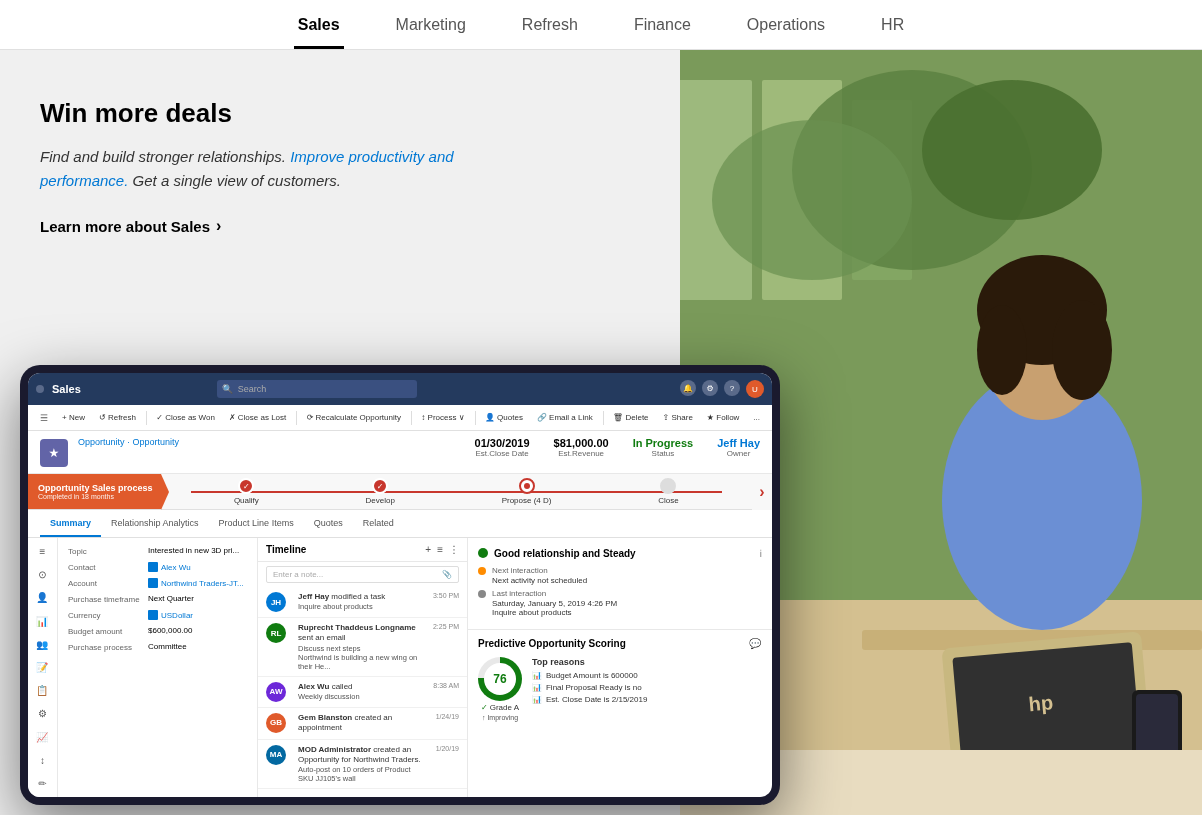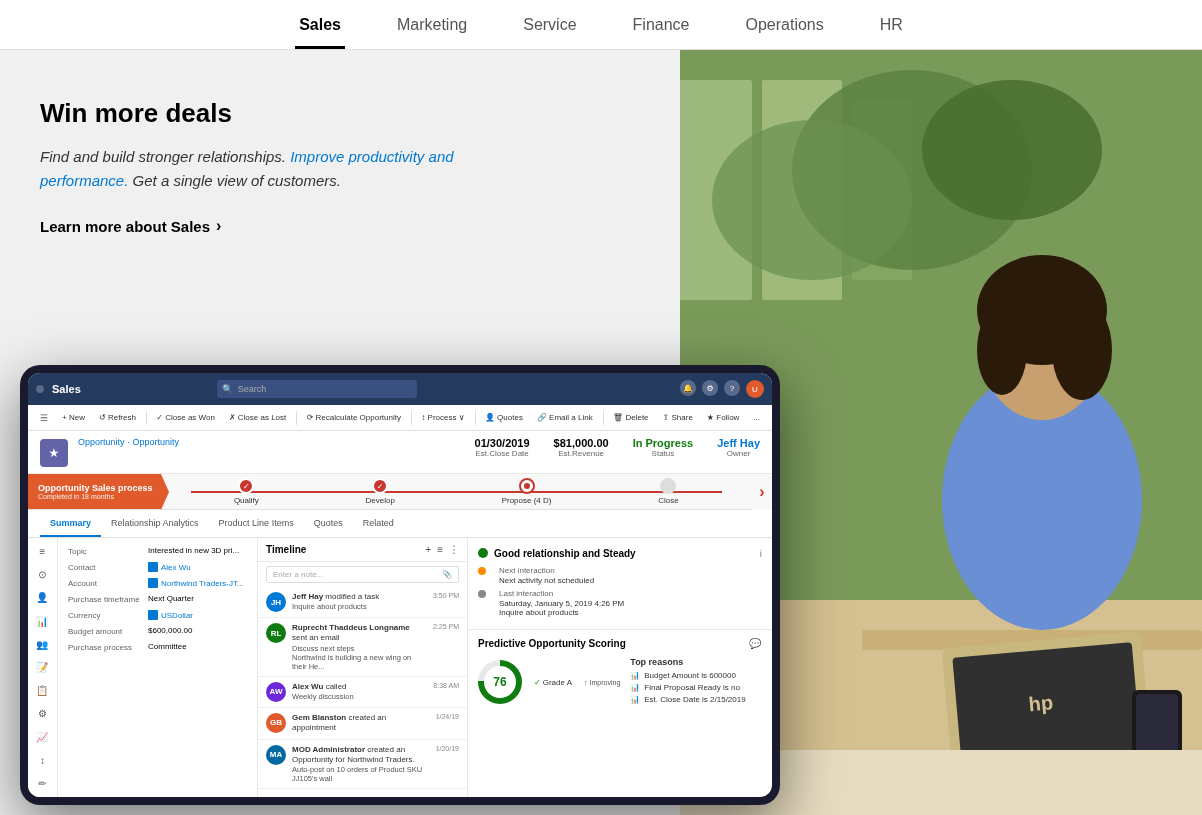--- a/index.html
+++ b/index.html
@@ -480,21 +480,21 @@
       align-items: center;
       justify-content: space-between;
     }
     .timeline-entries {
       flex: 1;
       overflow: hidden;
     }
     .timeline-entry {
       display: flex;
       padding: 5px 8px;
-      gap: 6px;
+      gap: 12px;
       border-bottom: 1px solid #f0f0f0;
       align-items: flex-start;
     }
     .t-avatar {
       width: 20px; height: 20px;
       border-radius: 50%;
       display: flex;
       align-items: center;
       justify-content: center;
       font-size: 8px;
@@ -551,21 +551,21 @@
       font-weight: 600;
       flex: 1;
     }
     .insight-info {
       font-size: 10px;
       color: #888;
     }
     .insight-row {
       display: flex;
       align-items: flex-start;
-      gap: 13px;
+      gap: 6px;
       margin-bottom: 4px;
     }
     .insight-row-dot {
       width: 8px; height: 8px;
       border-radius: 50%;
       flex-shrink: 0;
       margin-top: 1px;
     }
     .insight-row-dot.orange { background: #ff8c00; }
     .insight-row-dot.gray { background: #888; }
@@ -597,23 +597,23 @@
     .scoring-icon {
       font-size: 10px;
       color: #888;
     }
     .scoring-content {
       display: flex;
       gap: 10px;
     }
     .score-circle-wrap {
       display: flex;
-      flex-direction: row;
-      align-items: center;
-      gap: 12px;
+      flex-direction: column;
+      align-items: center;
+      gap: 2px;
     }
     .score-circle {
       width: 44px; height: 44px;
       border-radius: 50%;
       background: conic-gradient(#107c10 0% 76%, #e8e8e8 76% 100%);
       display: flex;
       align-items: center;
       justify-content: center;
       position: relative;
     }
@@ -700,21 +700,21 @@
       color: #fff;
       font-size: 8px;
     }
   </style>
 </head>
 <body>
 
 <nav class="nav-bar">
   <span class="nav-item active">Sales</span>
   <span class="nav-item">Marketing</span>
-  <span class="nav-item">Service</span>
+  <span class="nav-item">Refresh</span>
   <span class="nav-item">Finance</span>
   <span class="nav-item">Operations</span>
   <span class="nav-item">HR</span>
 </nav>
 
 <div class="main">
 
   <div class="left-content">
     <h1 class="win-title">Win more deals</h1>
     <p class="win-desc">

